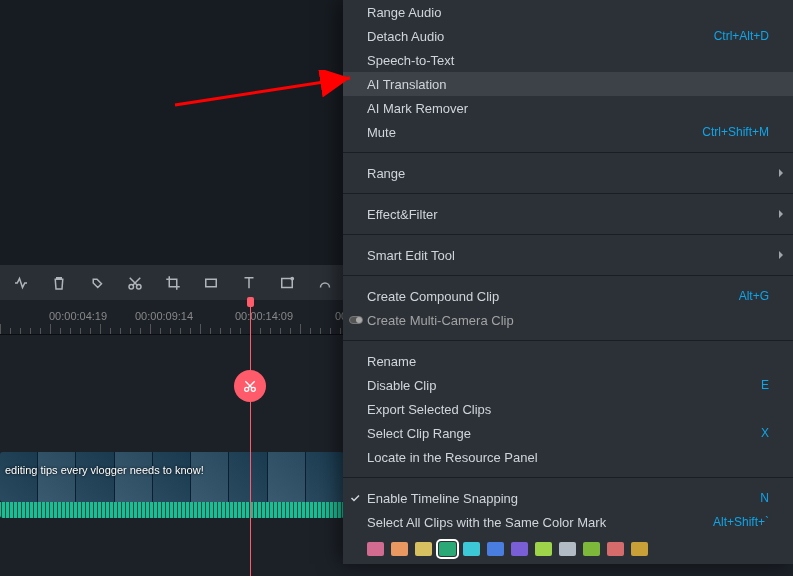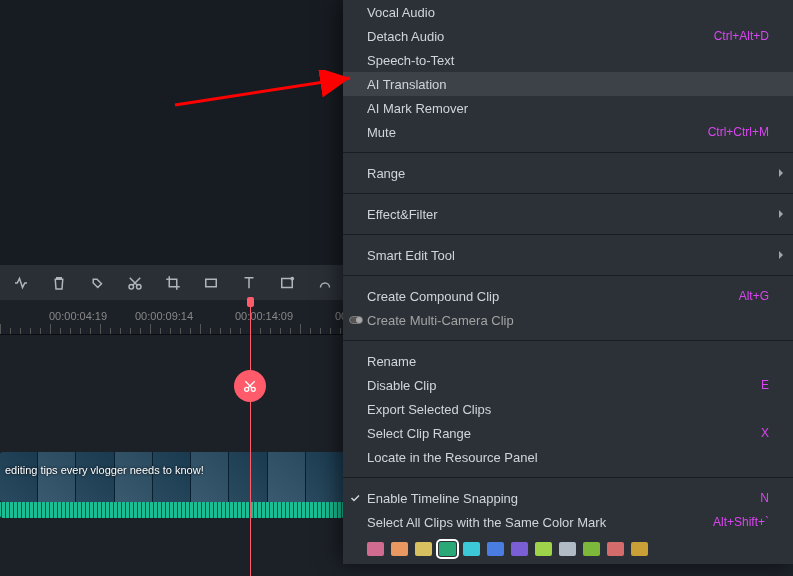--- a/index.html
+++ b/index.html
@@ -171,21 +171,21 @@
   cursor: pointer;
   position: relative;
 }
 .menu-item.highlighted { background: #3d4249; }
 .menu-item.disabled { color: #a3a3a3; }
 .menu-sep {
   height: 1px;
   background: #1a1e24;
   margin: 8px 0;
 }
-.menu-shortcut { color: #d946ef; font-size: 12px; }
+.menu-shortcut { color: #0ea5e9; font-size: 12px; }
 .menu-arrow {
   width: 0; height: 0;
   border-top: 4px solid transparent;
   border-bottom: 4px solid transparent;
   border-left: 4px solid #a0a5ab;
   margin-right: -14px;
 }
 .menu-check {
   position: absolute;
   left: 6px;
@@ -402,38 +402,38 @@
 <div class="playhead-cut">
   <svg viewBox="0 0 24 24">
       <path d="M9 15L19 5M15 15L5 5" stroke="#fff" stroke-width="2" fill="none"></path>
       <circle cx="7" cy="17" r="3" stroke="#fff" stroke-width="2" fill="none"></circle>
       <circle cx="17" cy="17" r="3" stroke="#fff" stroke-width="2" fill="none"></circle>
     </svg>
 </div>
 
 <div class="context-menu" id="context-menu">
     <div class="menu-item">
-      <span>Vocal Audio</span>
+      <span>Range Audio</span>
     </div>
     <div class="menu-item">
       <span>Detach Audio</span>
       <span class="menu-shortcut">Ctrl+Alt+D</span>
     </div>
     <div class="menu-item">
       <span>Speech-to-Text</span>
     </div>
     <div class="menu-item highlighted">
       <span>AI Translation</span>
     </div>
     <div class="menu-item">
       <span>AI Mark Remover</span>
     </div>
     <div class="menu-item">
       <span>Mute</span>
-      <span class="menu-shortcut">Ctrl+Ctrl+M</span>
+      <span class="menu-shortcut">Ctrl+Shift+M</span>
     </div>
     <div class="menu-sep"></div>
     <div class="menu-item">
       <span>Range</span>
       <span class="menu-arrow"></span>
     </div>
     <div class="menu-sep"></div>
     <div class="menu-item">
       <span>Effect&amp;Filter</span>
       <span class="menu-arrow"></span>

